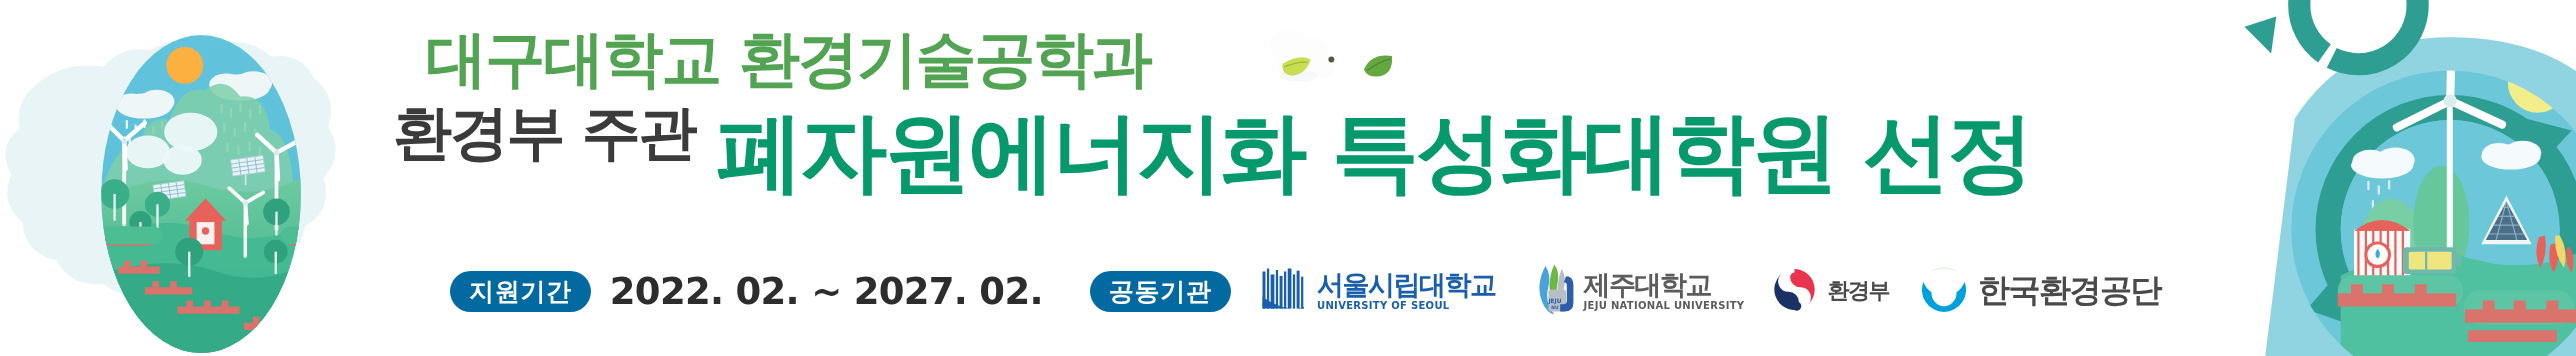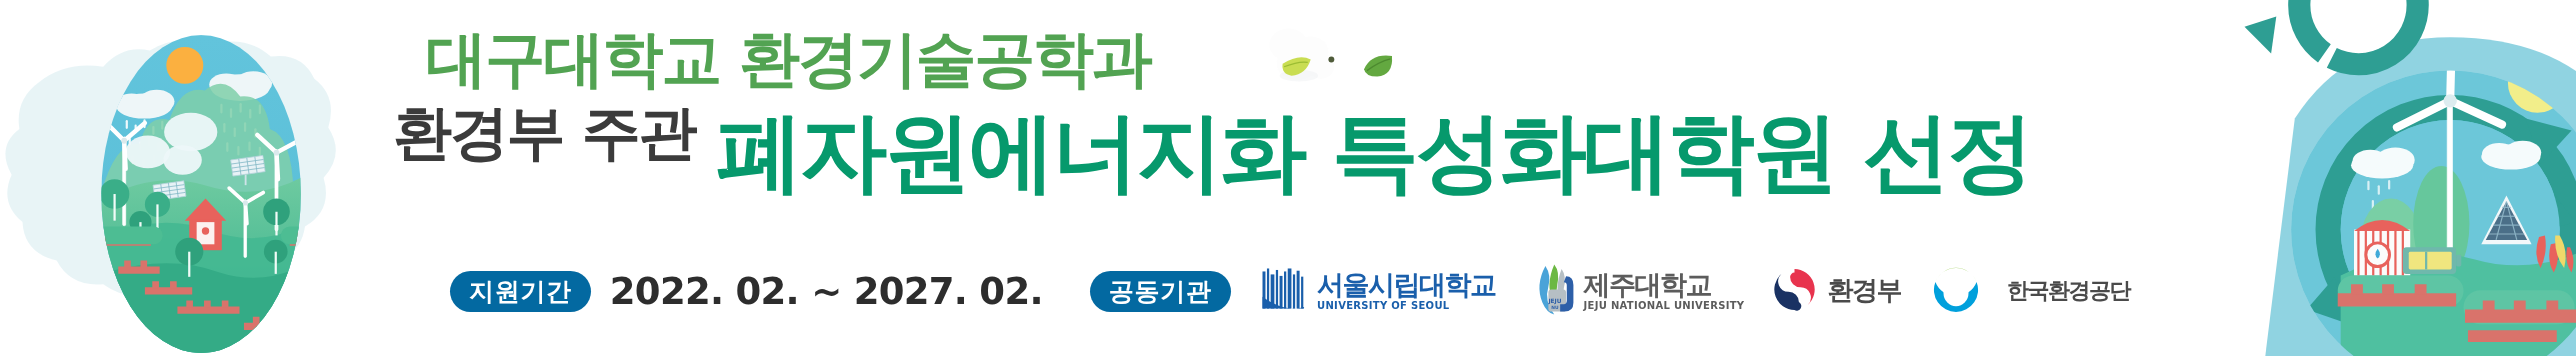--- a/index.html
+++ b/index.html
@@ -539,30 +539,30 @@
 
 
     <div class="logo-group" id="moe-group">
       <span class="logo-mark">
         <svg width="47" height="47" viewBox="0 0 64 64" xmlns="http://www.w3.org/2000/svg">
           <path d="M32 4 a28 28 0 0 1 18 49 a14 14 0 0 0 -10 -24 a14 14 0 0 1 -14 -14 a6 6 0 0 1 6 -6 z" fill="#e8344e"></path>
           <path d="M32 60 a28 28 0 0 1 -18 -49 a14 14 0 0 0 10 24 a14 14 0 0 1 14 14 a6 6 0 0 1 -6 11 z" fill="#1a3263"></path>
           <path d="M14 11 a28 28 0 0 1 36 42" fill="none" stroke="#e8344e" stroke-width="0"></path>
         </svg>
       </span>
-      <span class="logo-text-ko moe-gray" style="margin-left:9px; font-size:26px;">환경부</span>
+      <span class="logo-text-ko moe-gray" style="margin-left:9px; font-size:22px;">환경부</span>
     </div>
 
     <div class="logo-group" id="keco-group">
       <span class="logo-mark">
         <svg width="50" height="50" viewBox="0 0 68 68" xmlns="http://www.w3.org/2000/svg">
           <path d="M34 4 a30 30 0 0 1 28 19 a30 30 0 0 0 -56 0 a30 30 0 0 1 28 -19z" fill="#8cc63f"></path>
           <path d="M6 23 a30 30 0 1 0 56 0 a30 30 0 0 1 -56 0z" fill="#00a0dc"></path>
           <ellipse cx="34" cy="38" rx="17" ry="18" fill="#ffffff"></ellipse>
           <path d="M17 34 a17 18 0 0 1 34 0 a17 18 0 0 0 -34 0z" fill="#ffffff"></path>
         </svg>
       </span>
-      <span class="logo-text-ko moe-gray" style="margin-left:26px; font-size:22px;">한국환경공단</span>
+      <span class="logo-text-ko moe-gray" style="margin-left:9px; font-size:32px;">한국환경공단</span>
     </div>
 
   </div>
 </div>
 
 
 </body></html>

